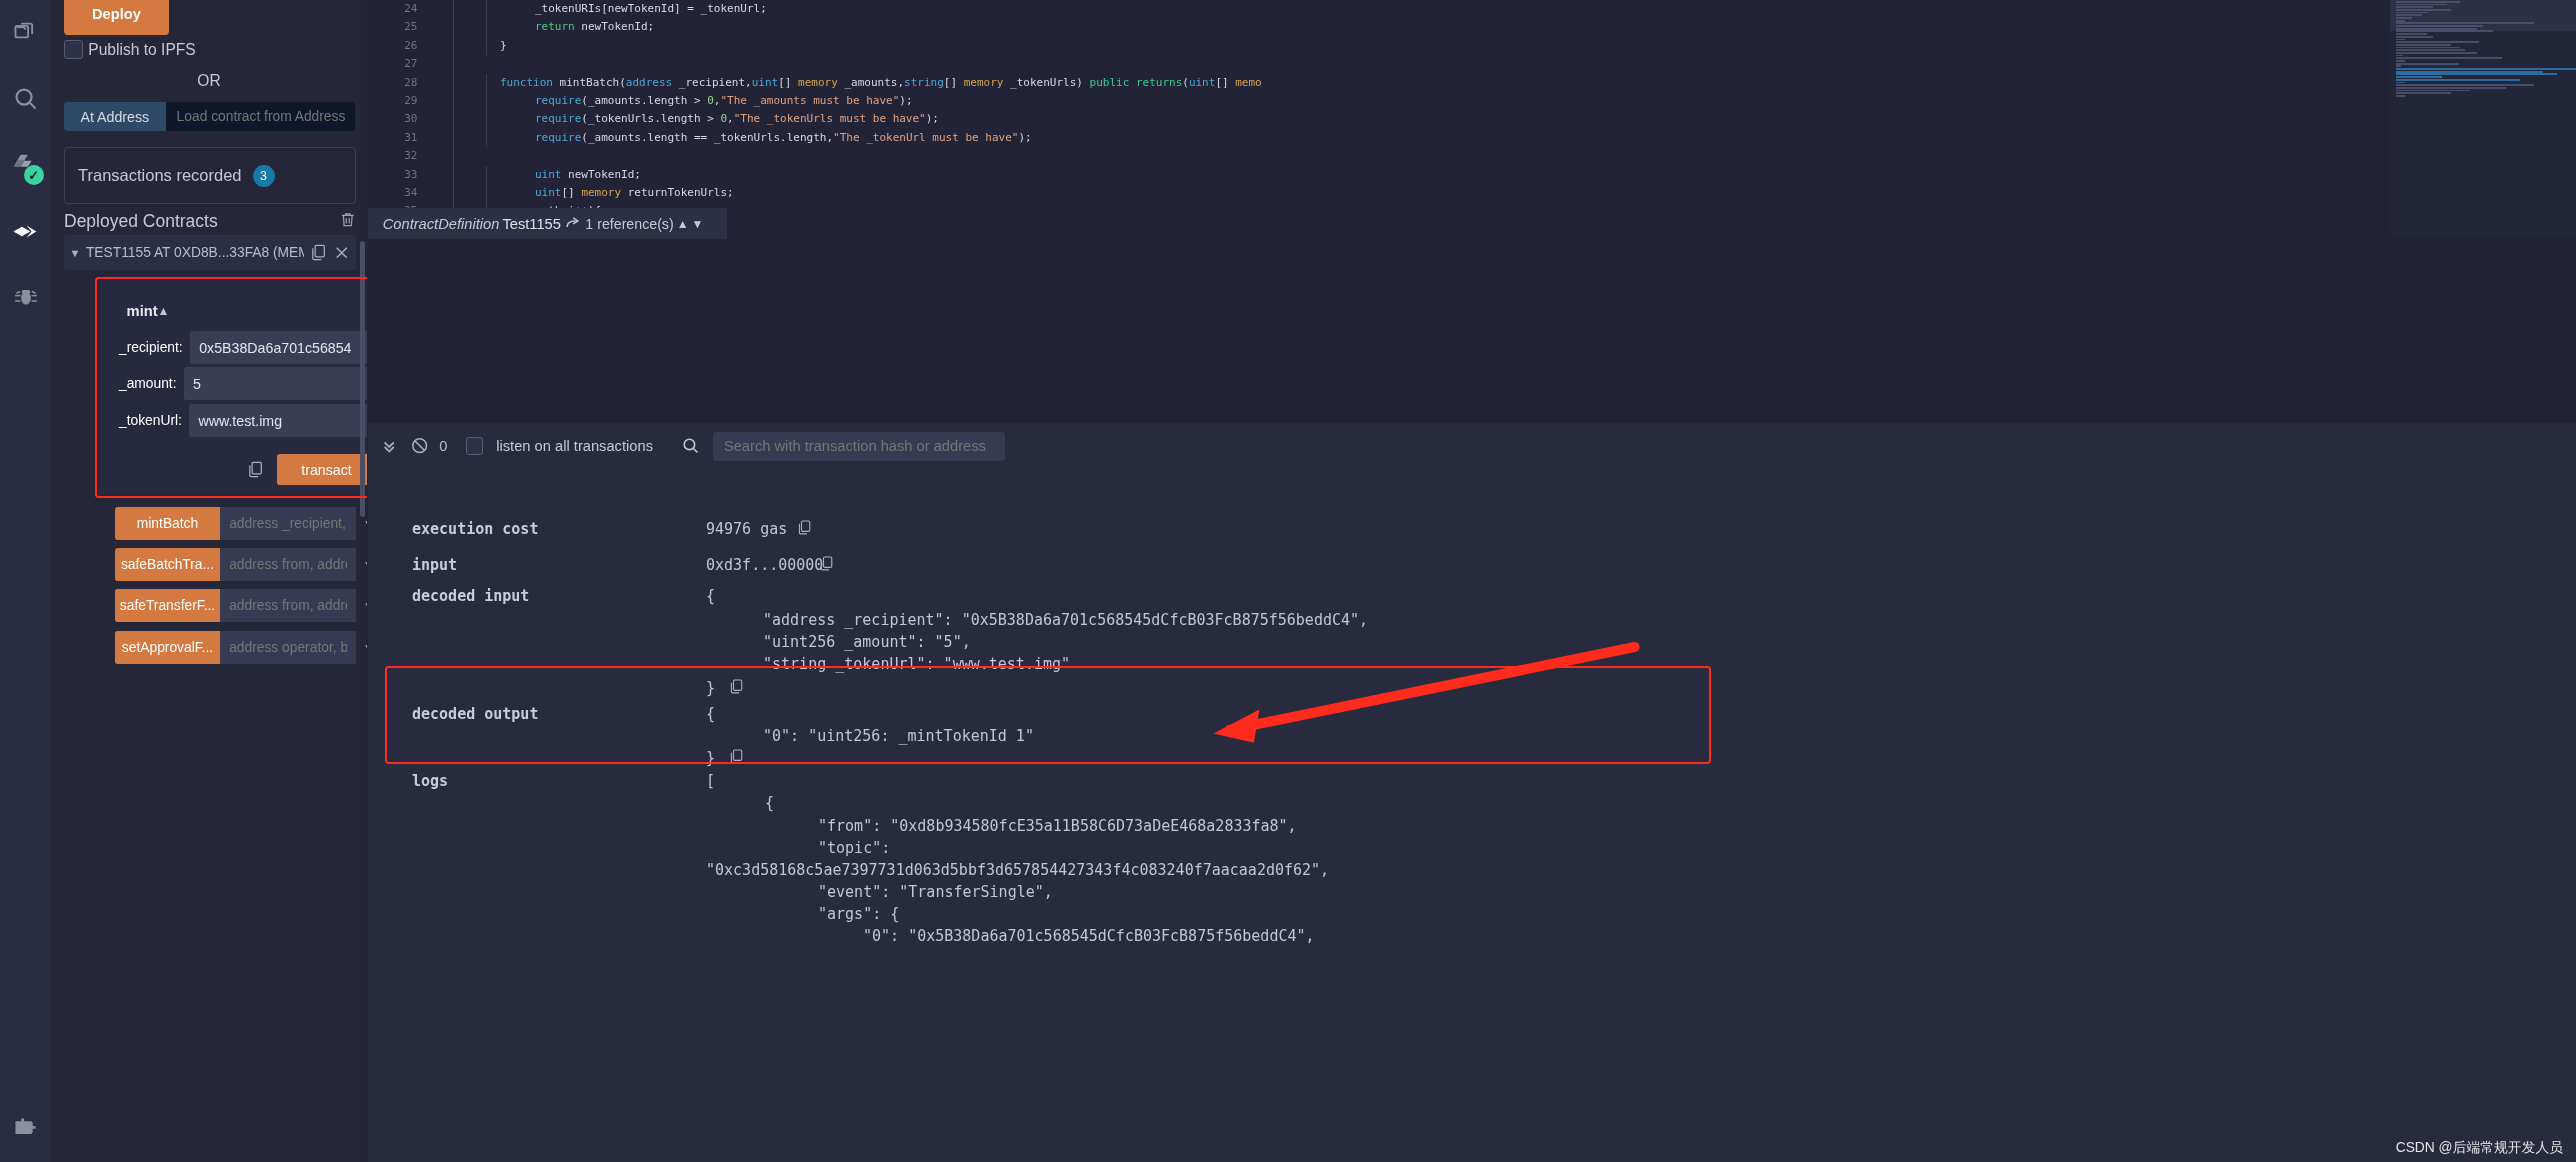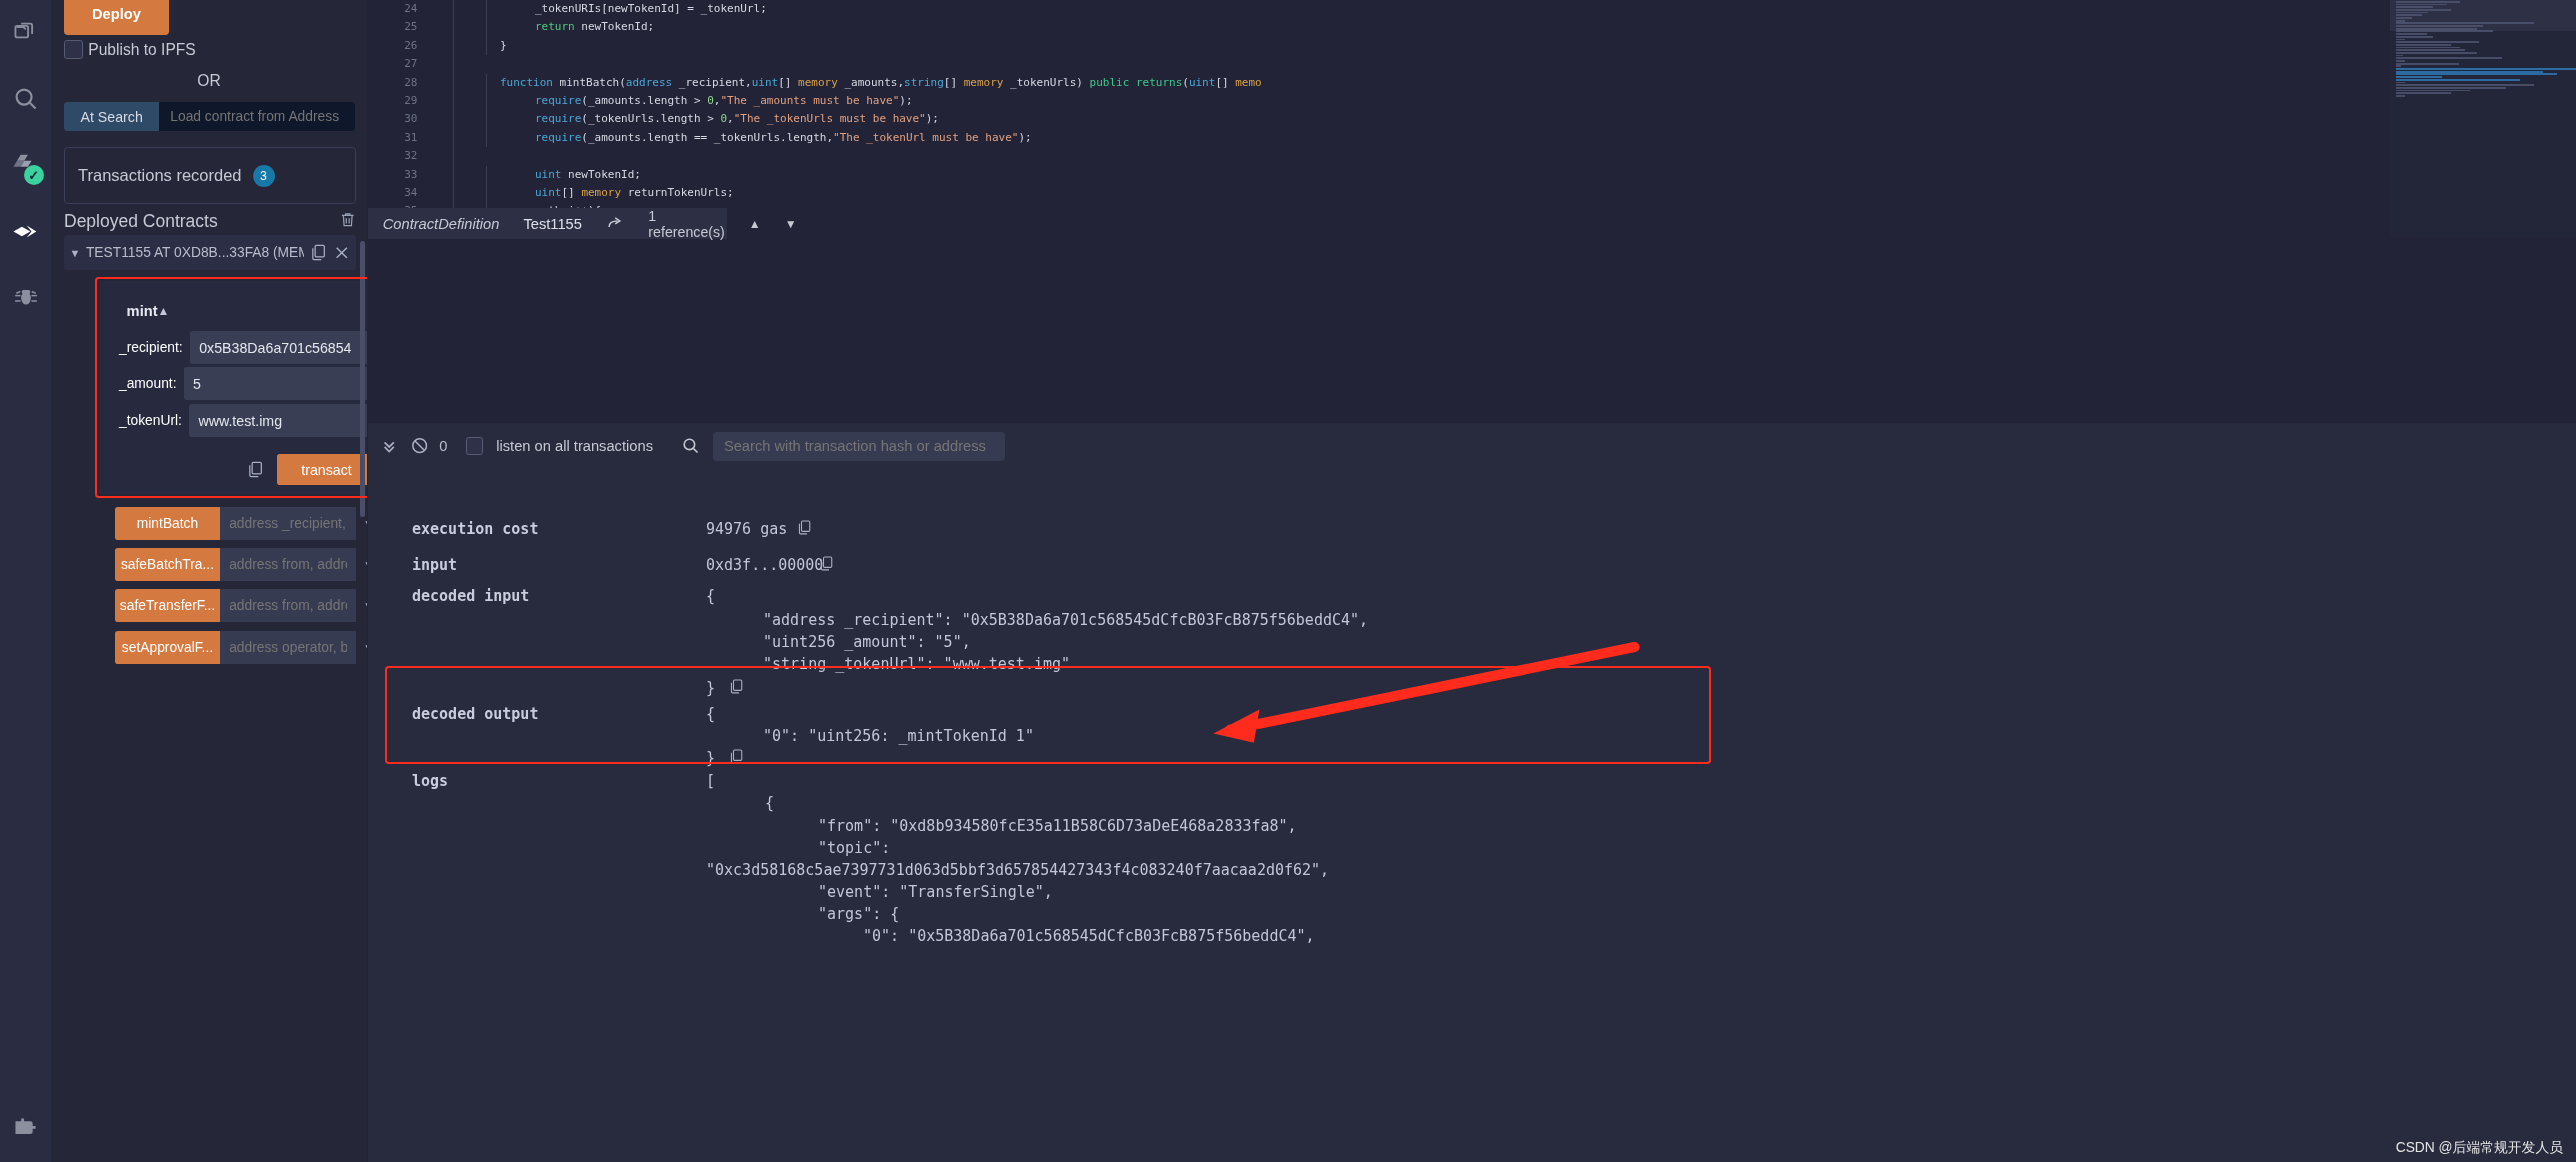--- a/index.html
+++ b/index.html
@@ -192,21 +192,21 @@
   .mm-line { height: 1.8px; margin: 0.9px 0 0.9px 5.5px; background: #4d5570; opacity: .85; }
   .mm-hl { background: #2d6ea8; opacity: .95; }
   .mm-scrollbar {
     position: absolute; right: 0; top: 0; width: 186px; height: 31px;
     background: rgba(120,130,170,.13);
   }
 
   
   .contract-def {
     position: absolute; left: 0; top: 208px; width: 359px; height: 31px;
-    background: #2d3045; display: flex; align-items: center; gap: 24px;
+    background: #2d3045; display: flex; align-items: center; gap: 3px;
     padding-left: 14.7px; color: #c6c9d4; font-size: 14.7px;
     font-family: "Liberation Sans", sans-serif;
   }
   .cd-kind { font-style: italic; }
   .cd-name { color: #dde0e9; }
   .cd-ic { color: #c6c9d4; cursor: pointer; display: flex; }
   .cd-ref { color: #c6c9d4; font-size: 14.2px; }
   .cd-arrow { color: #c6c9d4; font-size: 12px; cursor: pointer; }
 
   
@@ -322,21 +322,21 @@
     <button class="deploy-btn">Deploy</button>
 
     <div class="ipfs-row">
       <span class="chk"></span>
       <span class="ipfs-label">Publish to IPFS</span>
     </div>
 
     <div class="or-text">OR</div>
 
     <div class="ataddr-row">
-      <button class="ataddr-btn">At Search</button>
+      <button class="ataddr-btn">At Address</button>
       <input class="ataddr-input" type="text" placeholder="Load contract from Address" style="">
     </div>
 
     <div class="tx-recorded">
       <span class="tx-recorded-label">Transactions recorded</span>
       <span class="tx-count-badge">3</span>
     </div>
 
     <div class="deployed-hdr">
       <span class="deployed-hdr-title">Deployed Contracts</span>

